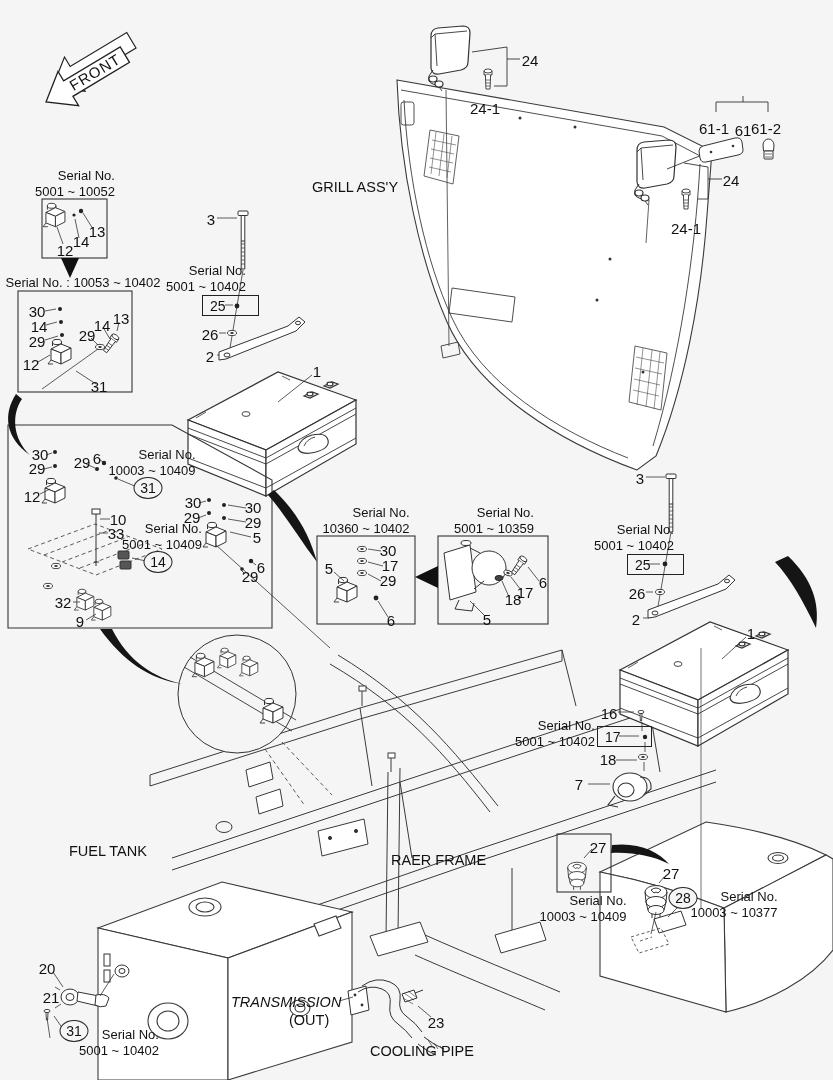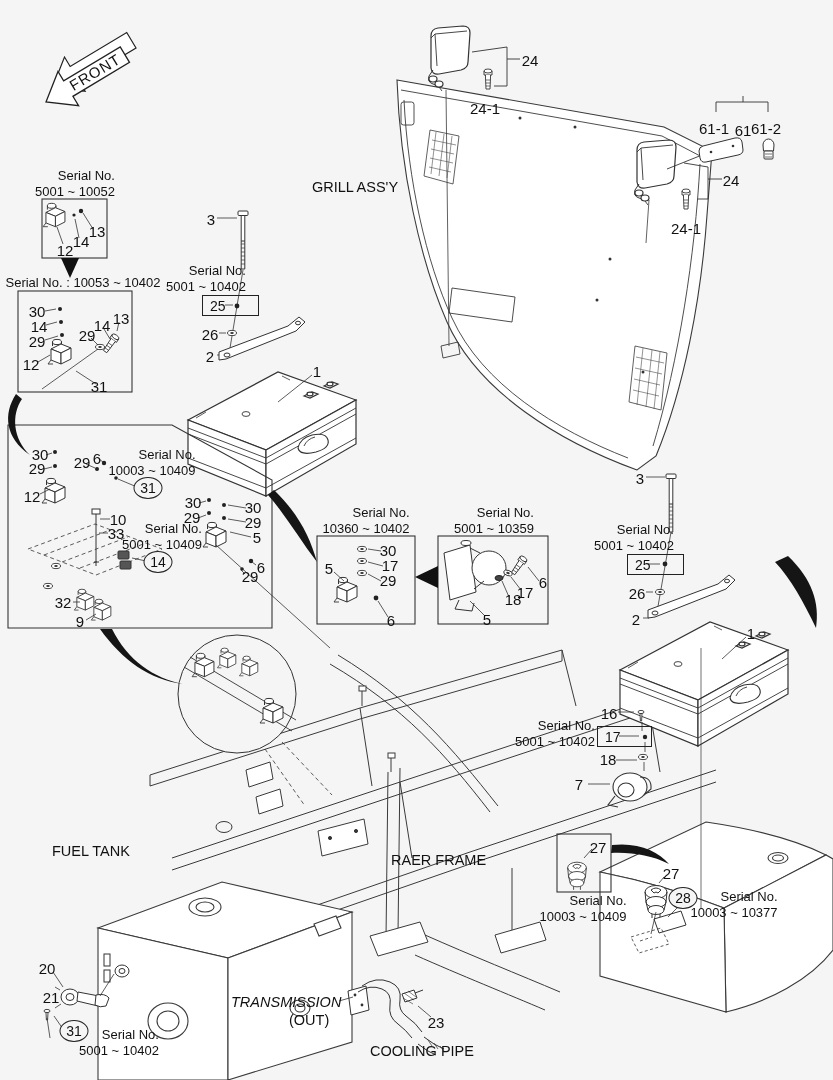--- a/index.html
+++ b/index.html
@@ -500,19 +500,19 @@
     <div class="serial" style="left: 734px; top: 889px;">
     <div>Serial No.</div>
     <div>10003 ~ 10377</div>
   </div>
     <div class="serial" style="left: 119px; top: 1027px;">
     <div>Serial No.</div>
     <div>5001 ~ 10402</div>
   </div>
 
 <div class="arealbl" style="left: 312px; top: 179px;"><span>GRILL ASS'Y</span></div>
-    <div class="arealbl" style="left: 52px; top: 843px;"><span>FUEL TANK</span></div>
+    <div class="arealbl" style="left: 69px; top: 843px;"><span>FUEL TANK</span></div>
     <div class="arealbl" style="left: 391px; top: 852px;"><span>RAER FRAME</span></div>
     <div class="arealbl" style="left: 231px; top: 994px; font-style: italic;"><span>TRANSMISSION</span></div>
     <div class="arealbl" style="left: 261px; top: 1012px; margin-left: 28px;"><span>(OUT)</span></div>
     <div class="arealbl" style="left: 370px; top: 1043px;"><span>COOLING PIPE</span></div>
 
 </div>
 
 </body></html>

